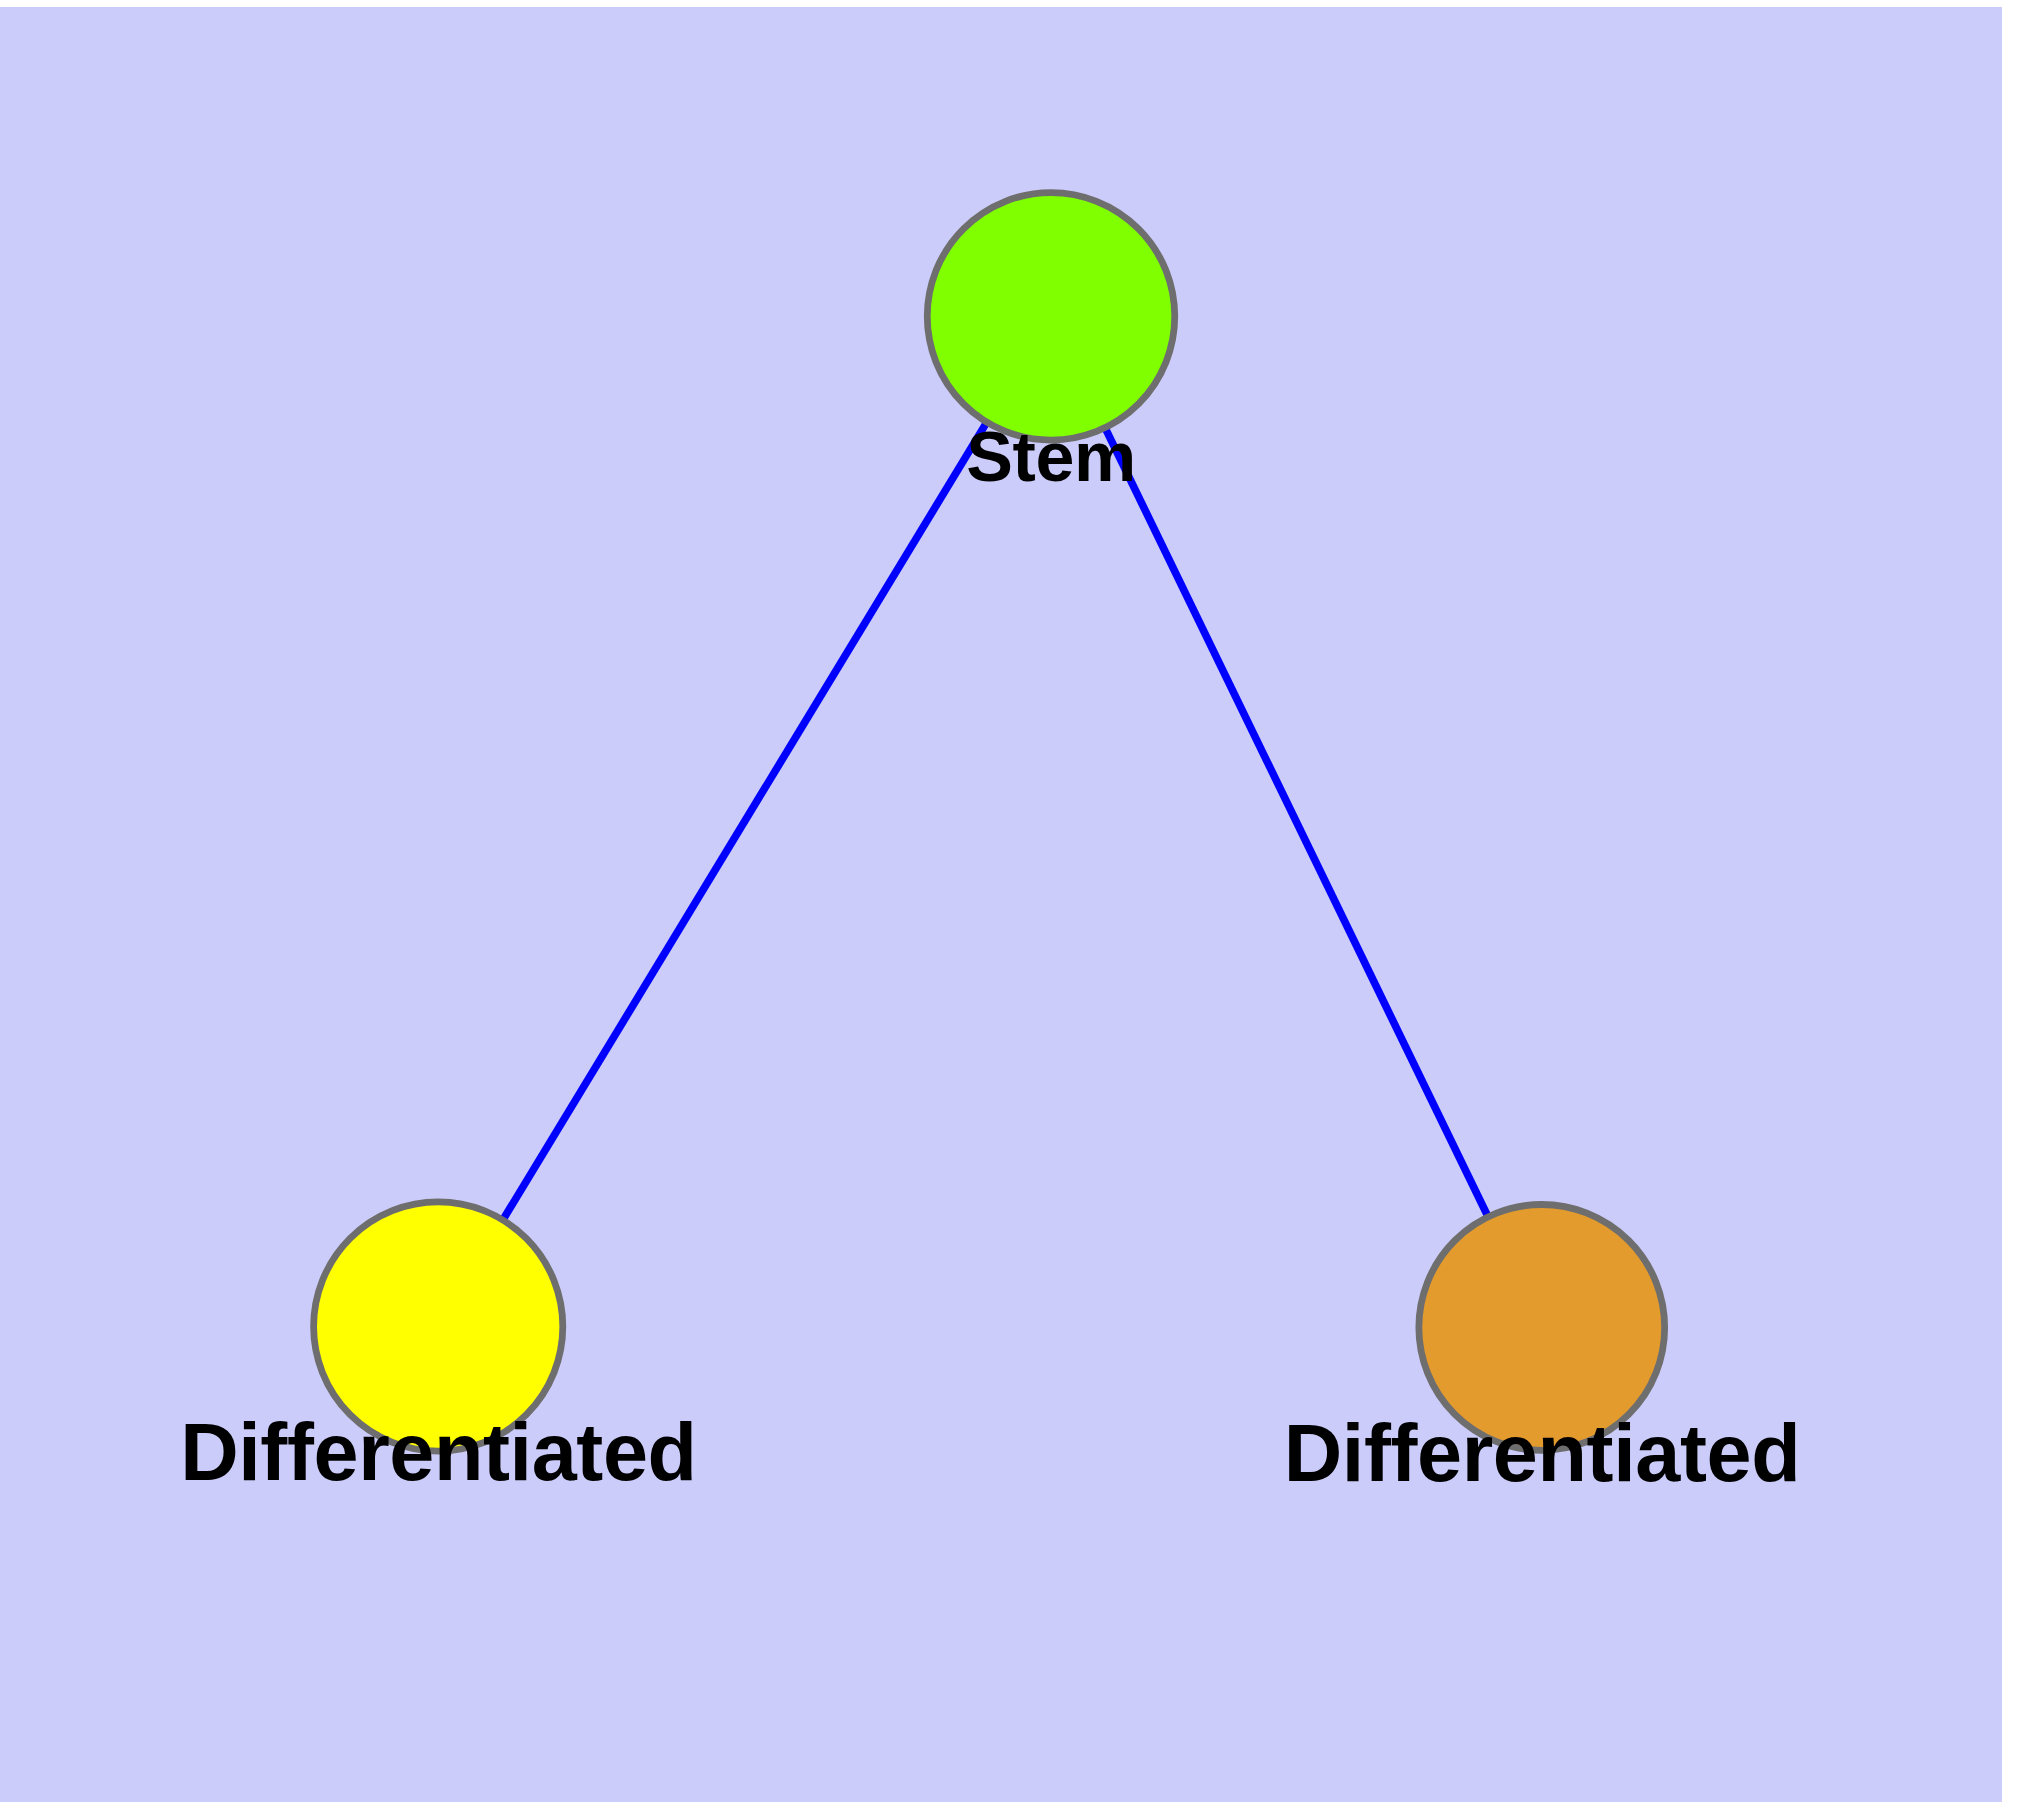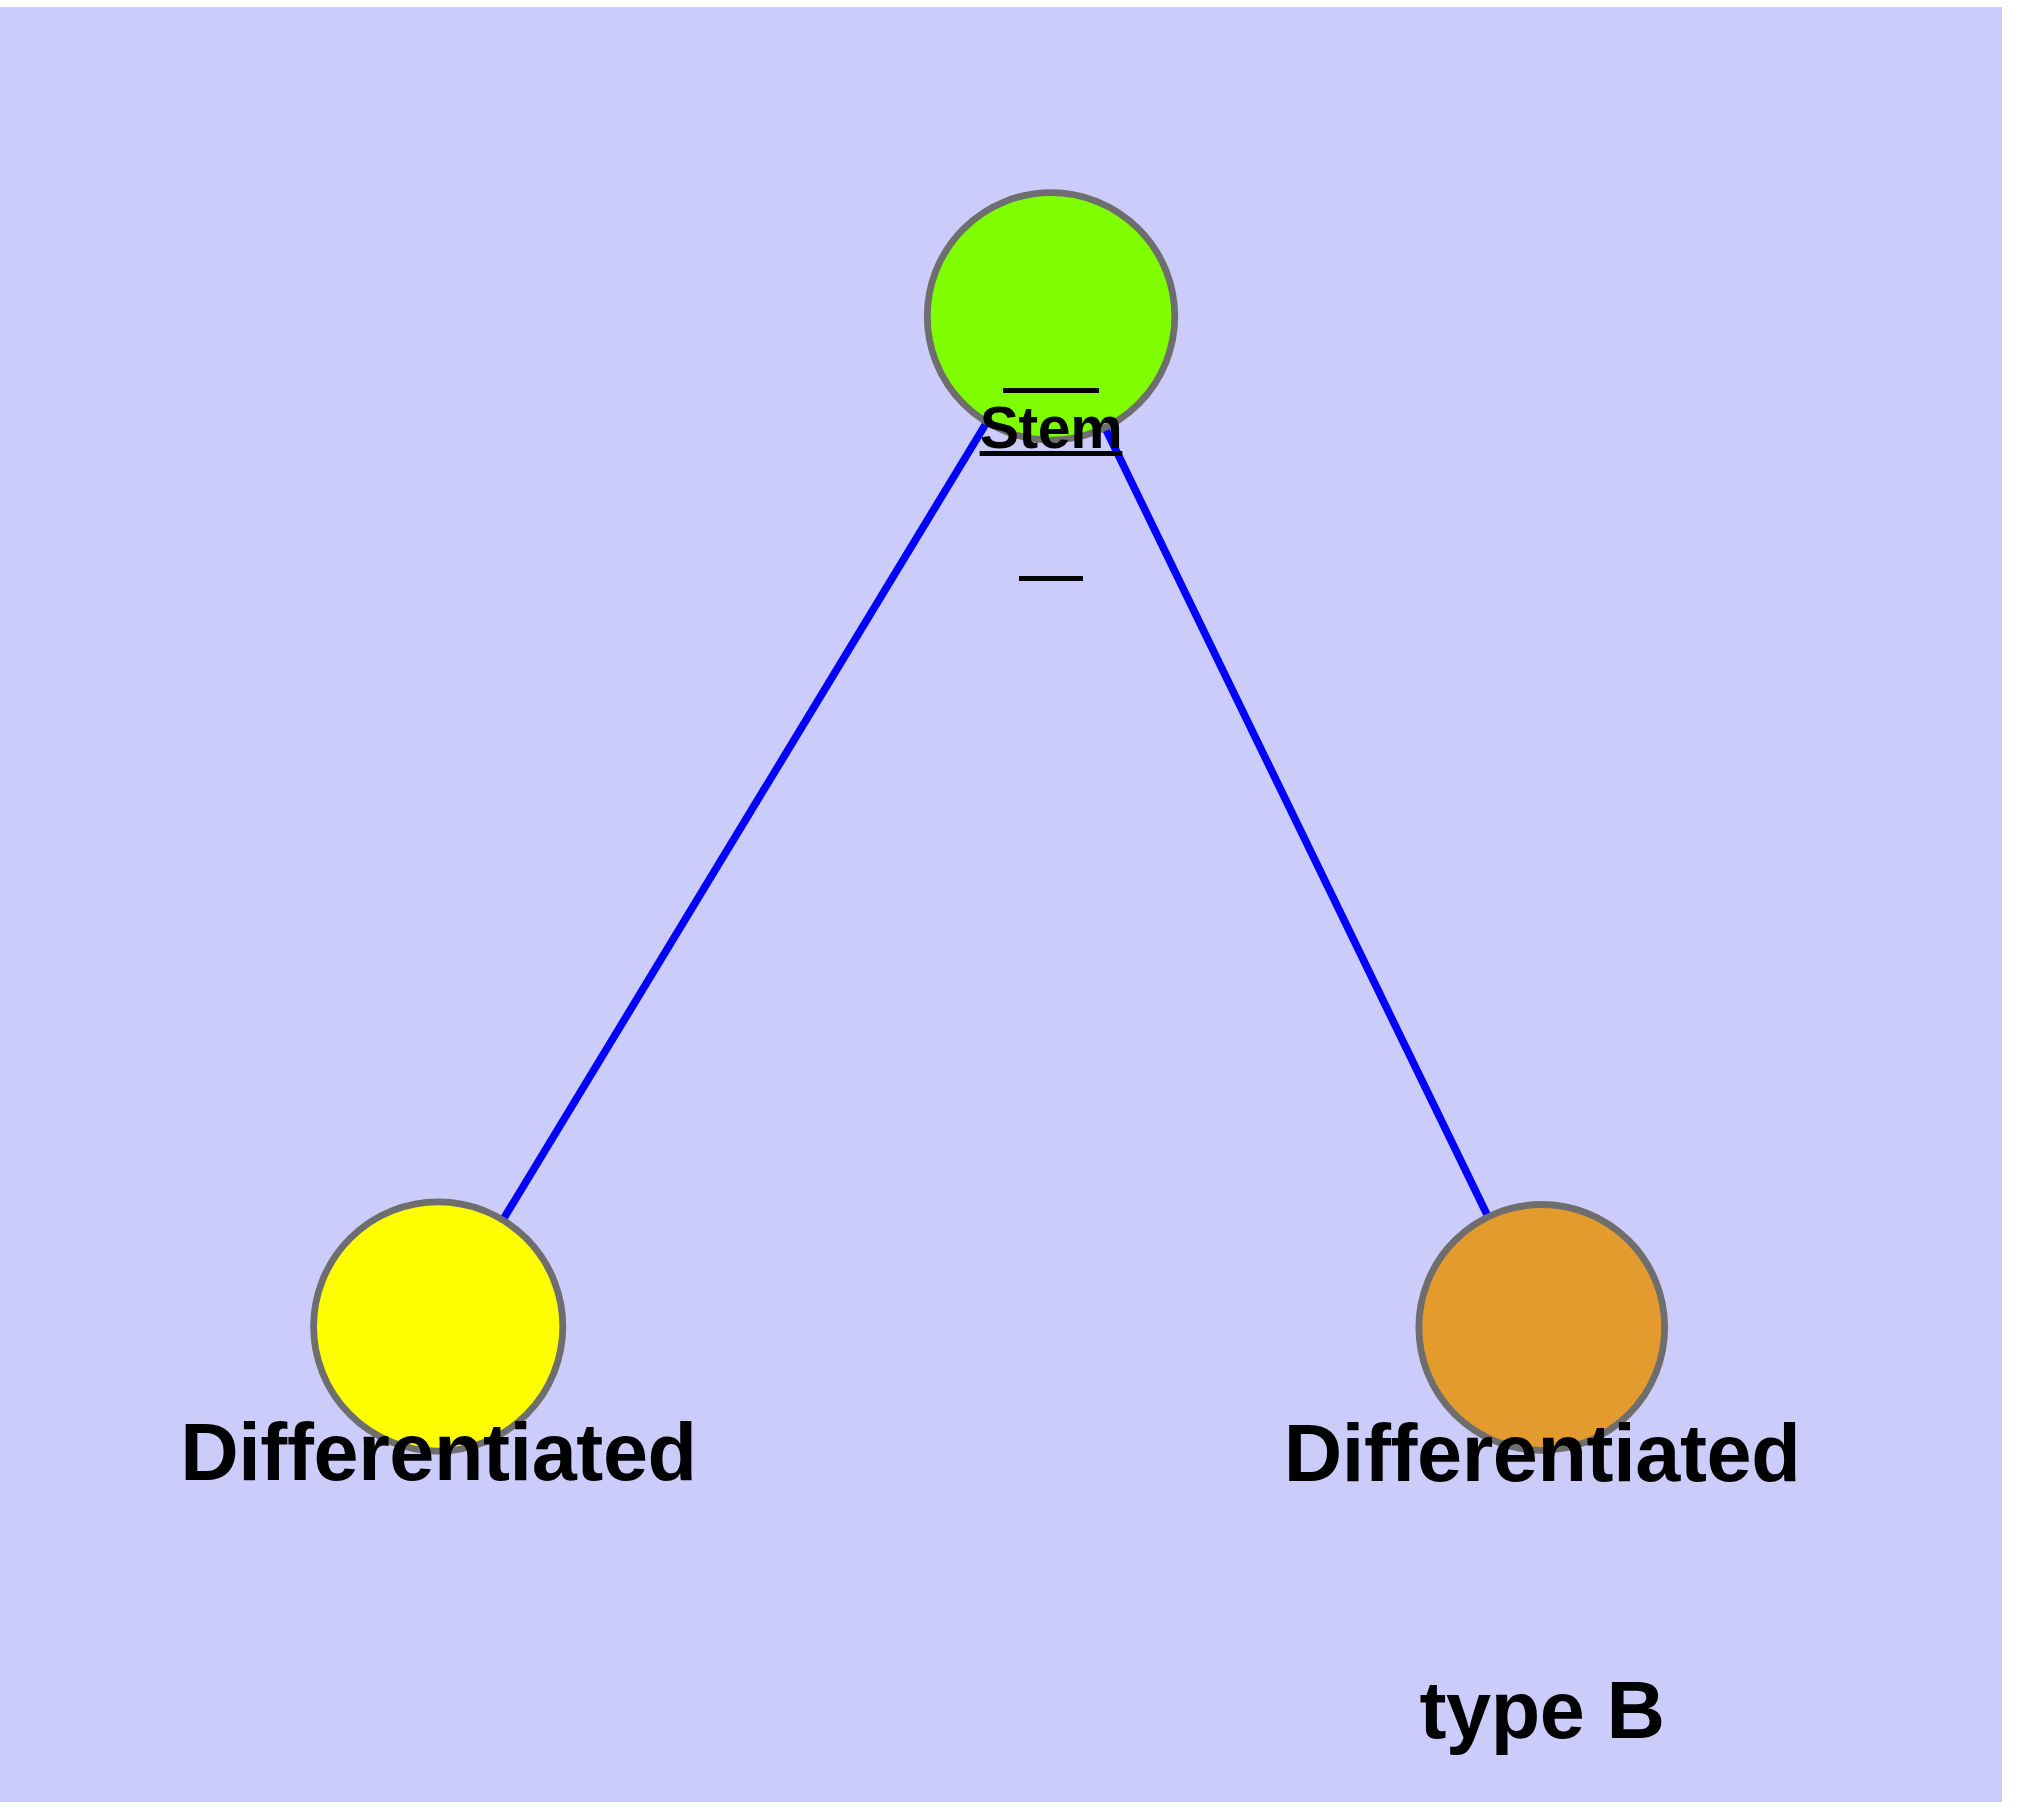--- a/index.html
+++ b/index.html
@@ -39,23 +39,22 @@
     line-height: 1.06;
     white-space: pre;
     pointer-events: none;
     -webkit-font-smoothing: antialiased;
   }
   .node-label.two-line {
     font-size: 81px;
     letter-spacing: -0.4px;
   }
   .node-label.one-line {
-    font-size: 59px;
+    font-size: 70px;
     letter-spacing: -0.4px;
-    text-decoration: underline;
   }
 </style>
 </head>
 <body>
 
 <div id="canvas">
   <div id="plot-area">
 
     <svg id="graph-svg" viewBox="0 0 2362 2118" preserveAspectRatio="none">
 
@@ -74,18 +73,17 @@
     <div class="node-label one-line" style="left:627px; top:265px; width:848px;">
       <div>Stem</div>
     </div>
 
     <div class="node-label two-line" style="left:14.4px; top:1231px; width:848px;">
       <div>Differentiated</div>
     </div>
 
     <div class="node-label two-line" style="left:1118px; top:1232px; width:848px;">
       <div>Differentiated</div>
-      <div>type B</div>
     </div>
 
   </div>
 </div>
 
 
 </body></html>

